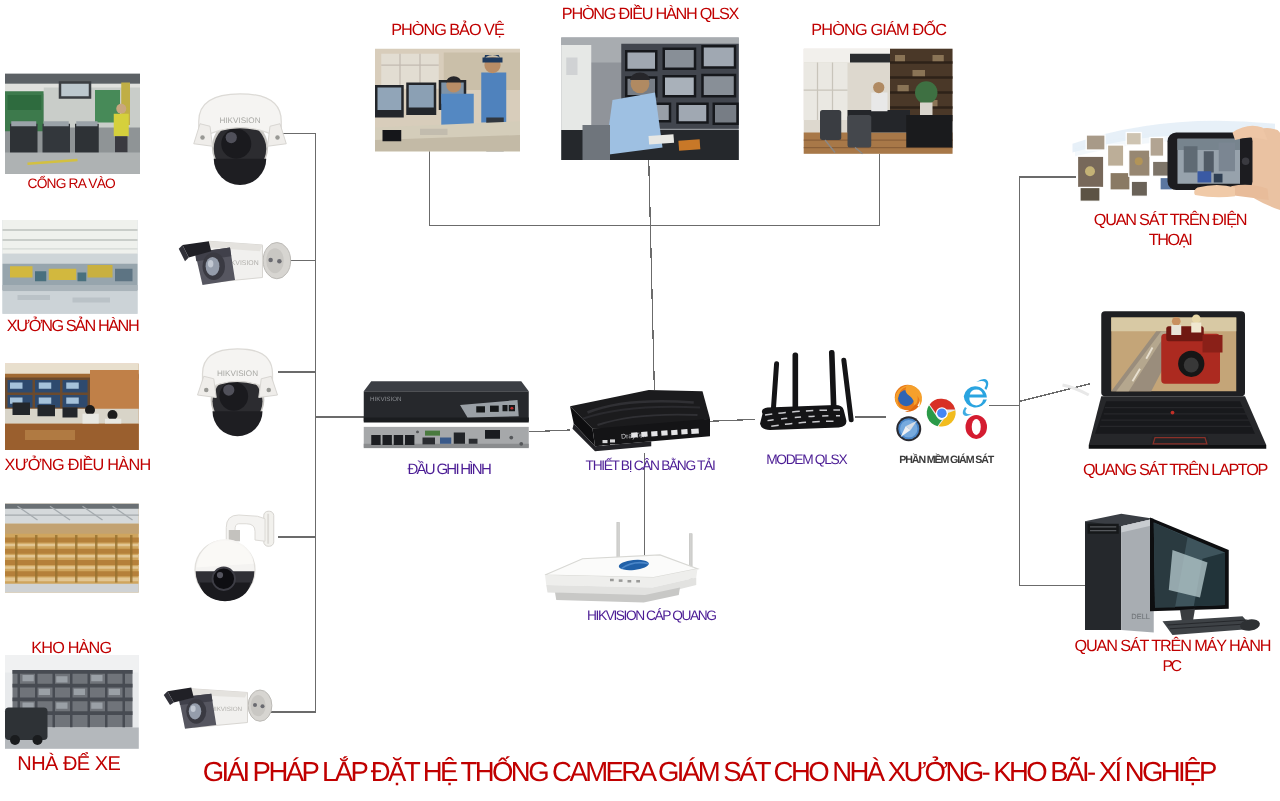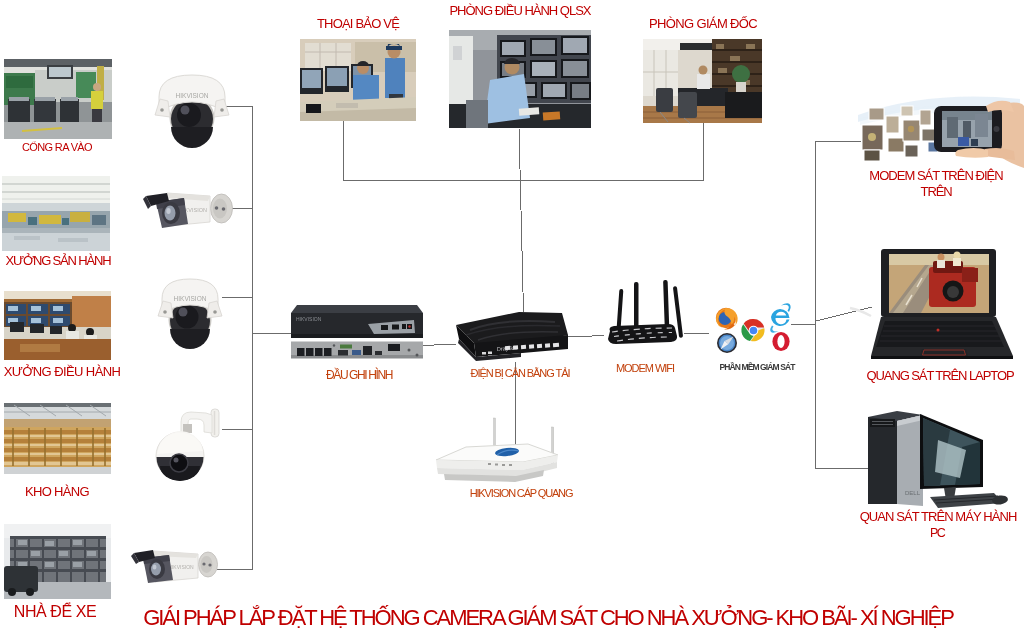--- a/index.html
+++ b/index.html
@@ -1,18 +1,18 @@
 <!DOCTYPE html>
 <html><head><meta charset="utf-8">
 <style>
 html,body{margin:0;padding:0;width:1024px;height:641px;background:#fff;overflow:hidden}
 body{font-family:"Liberation Sans",sans-serif;position:relative}
 .lbl{position:absolute;text-align:left;white-space:nowrap;transform:translateX(-50%)}
 .red{color:#c00000}
-.dk{color:#c2410c}
+.dk{color:#4c1d95}
 </style></head>
 <body>
 <svg width="1024" height="641" style="position:absolute;left:0;top:0">
 
 <g stroke="#6b6b6b" stroke-width="1" fill="none" shape-rendering="crispEdges">
 <polyline points="343.5,121 343.5,180.5 703.5,180.5 703.5,123"></polyline>
 <line x1="225" y1="106.5" x2="252.5" y2="106.5"></line>
 <line x1="232" y1="208.5" x2="252.5" y2="208.5"></line>
 <line x1="222" y1="297.5" x2="252.5" y2="297.5"></line>
 <line x1="222" y1="429.5" x2="252.5" y2="429.5"></line>
@@ -562,31 +562,31 @@
 <rect x="936" y="498" width="50" height="6" rx="3" fill="#303336"></rect>
 <polygon points="930,497 994,493 1003,503 938,508" fill="#3e4246"></polygon>
 <g stroke="#26282c" stroke-width="1">
         <line x1="934" y1="500" x2="998" y2="496"></line>
         <line x1="936" y1="503" x2="1000" y2="499"></line>
       </g>
 <ellipse cx="1000" cy="500" rx="8" ry="4.5" fill="#2e3134" transform="rotate(-8 1000 500)"></ellipse>
 </g>
 </svg>
 
-<div class="lbl red" style="left:358px;top:16px;font-size:13px;letter-spacing:-0.81px">THOẠI BẢO VỆ</div>
+<div class="lbl red" style="left:358px;top:16px;font-size:13px;letter-spacing:-0.81px">PHÒNG BẢO VỆ</div>
 <div class="lbl red" style="left:520px;top:3px;font-size:13px;letter-spacing:-1px">PHÒNG ĐIỀU HÀNH QLSX</div>
 <div class="lbl red" style="left:703px;top:16px;font-size:13px;letter-spacing:-0.64px">PHÒNG GIÁM ĐỐC</div>
 <div class="lbl red" style="left:57px;top:141px;font-size:11px;letter-spacing:-0.64px">CỔNG RA VÀO</div>
 <div class="lbl red" style="left:58px;top:253px;font-size:13px;letter-spacing:-1.15px">XƯỞNG SẢN HÀNH</div>
 <div class="lbl red" style="left:62px;top:364px;font-size:13px;letter-spacing:-0.59px">XƯỞNG ĐIỀU HÀNH</div>
-<div class="lbl red" style="left:57px;top:484px;font-size:13px;letter-spacing:-0.67px">KHO HÀNG</div>
+<div class="lbl red" style="left:57px;top:510px;font-size:13px;letter-spacing:-0.67px">KHO HÀNG</div>
 <div class="lbl red" style="left:55px;top:603px;font-size:16px;letter-spacing:-0.43px">NHÀ ĐỂ XE</div>
 <div class="lbl dk" style="left:359px;top:368px;font-size:12px;letter-spacing:-1.39px">ĐẦU GHI HÌNH</div>
-<div class="lbl dk" style="left:520px;top:367px;font-size:11px;letter-spacing:-1.07px">ĐIỆN BỊ CÂN BẰNG TẢI</div>
-<div class="lbl dk" style="left:645px;top:362px;font-size:11px;letter-spacing:-1.04px">MODEM WIFI</div>
+<div class="lbl dk" style="left:520px;top:367px;font-size:11px;letter-spacing:-1.07px">THIẾT BỊ CÂN BẰNG TẢI</div>
+<div class="lbl dk" style="left:645px;top:362px;font-size:11px;letter-spacing:-1.04px">MODEM QLSX</div>
 <div class="lbl dk" style="left:521px;top:487px;font-size:11px;letter-spacing:-1.15px">HIKVISION CÁP QUANG</div>
 <div class="lbl" style="left:757px;top:362px;font-size:8.5px;font-weight:bold;color:#3a3a3a;letter-spacing:-0.89px">PHẦN MỀM GIÁM SÁT</div>
-<div class="lbl red" style="left:936px;top:168px;font-size:13px;letter-spacing:-0.98px">MODEM SÁT TRÊN ĐIỆN</div>
-<div class="lbl red" style="left:936px;top:184px;font-size:13px;letter-spacing:-1.15px">TRÊN</div>
+<div class="lbl red" style="left:936px;top:168px;font-size:13px;letter-spacing:-0.98px">QUAN SÁT TRÊN ĐIỆN</div>
+<div class="lbl red" style="left:936px;top:184px;font-size:13px;letter-spacing:-1.15px">THOẠI</div>
 <div class="lbl red" style="left:940px;top:368px;font-size:13px;letter-spacing:-1.08px">QUANG SÁT TRÊN LAPTOP</div>
 <div class="lbl red" style="left:938px;top:509px;font-size:13px;letter-spacing:-0.92px">QUAN SÁT TRÊN MÁY HÀNH</div>
 <div class="lbl red" style="left:937px;top:526px;font-size:12.5px;letter-spacing:-1.69px">PC</div>
-<div class="lbl red" id="title" style="left:548px;top:605px;font-size:22px;letter-spacing:-2.04px">GIÁI PHÁP LẮP ĐẶT HỆ THỐNG CAMERA GIÁM SÁT CHO NHÀ XƯỞNG- KHO BÃI- XÍ NGHIỆP</div>
+<div class="lbl red" id="title" style="left:567px;top:605px;font-size:22px;letter-spacing:-2.04px">GIÁI PHÁP LẮP ĐẶT HỆ THỐNG CAMERA GIÁM SÁT CHO NHÀ XƯỞNG- KHO BÃI- XÍ NGHIỆP</div>
 
 </body></html>

